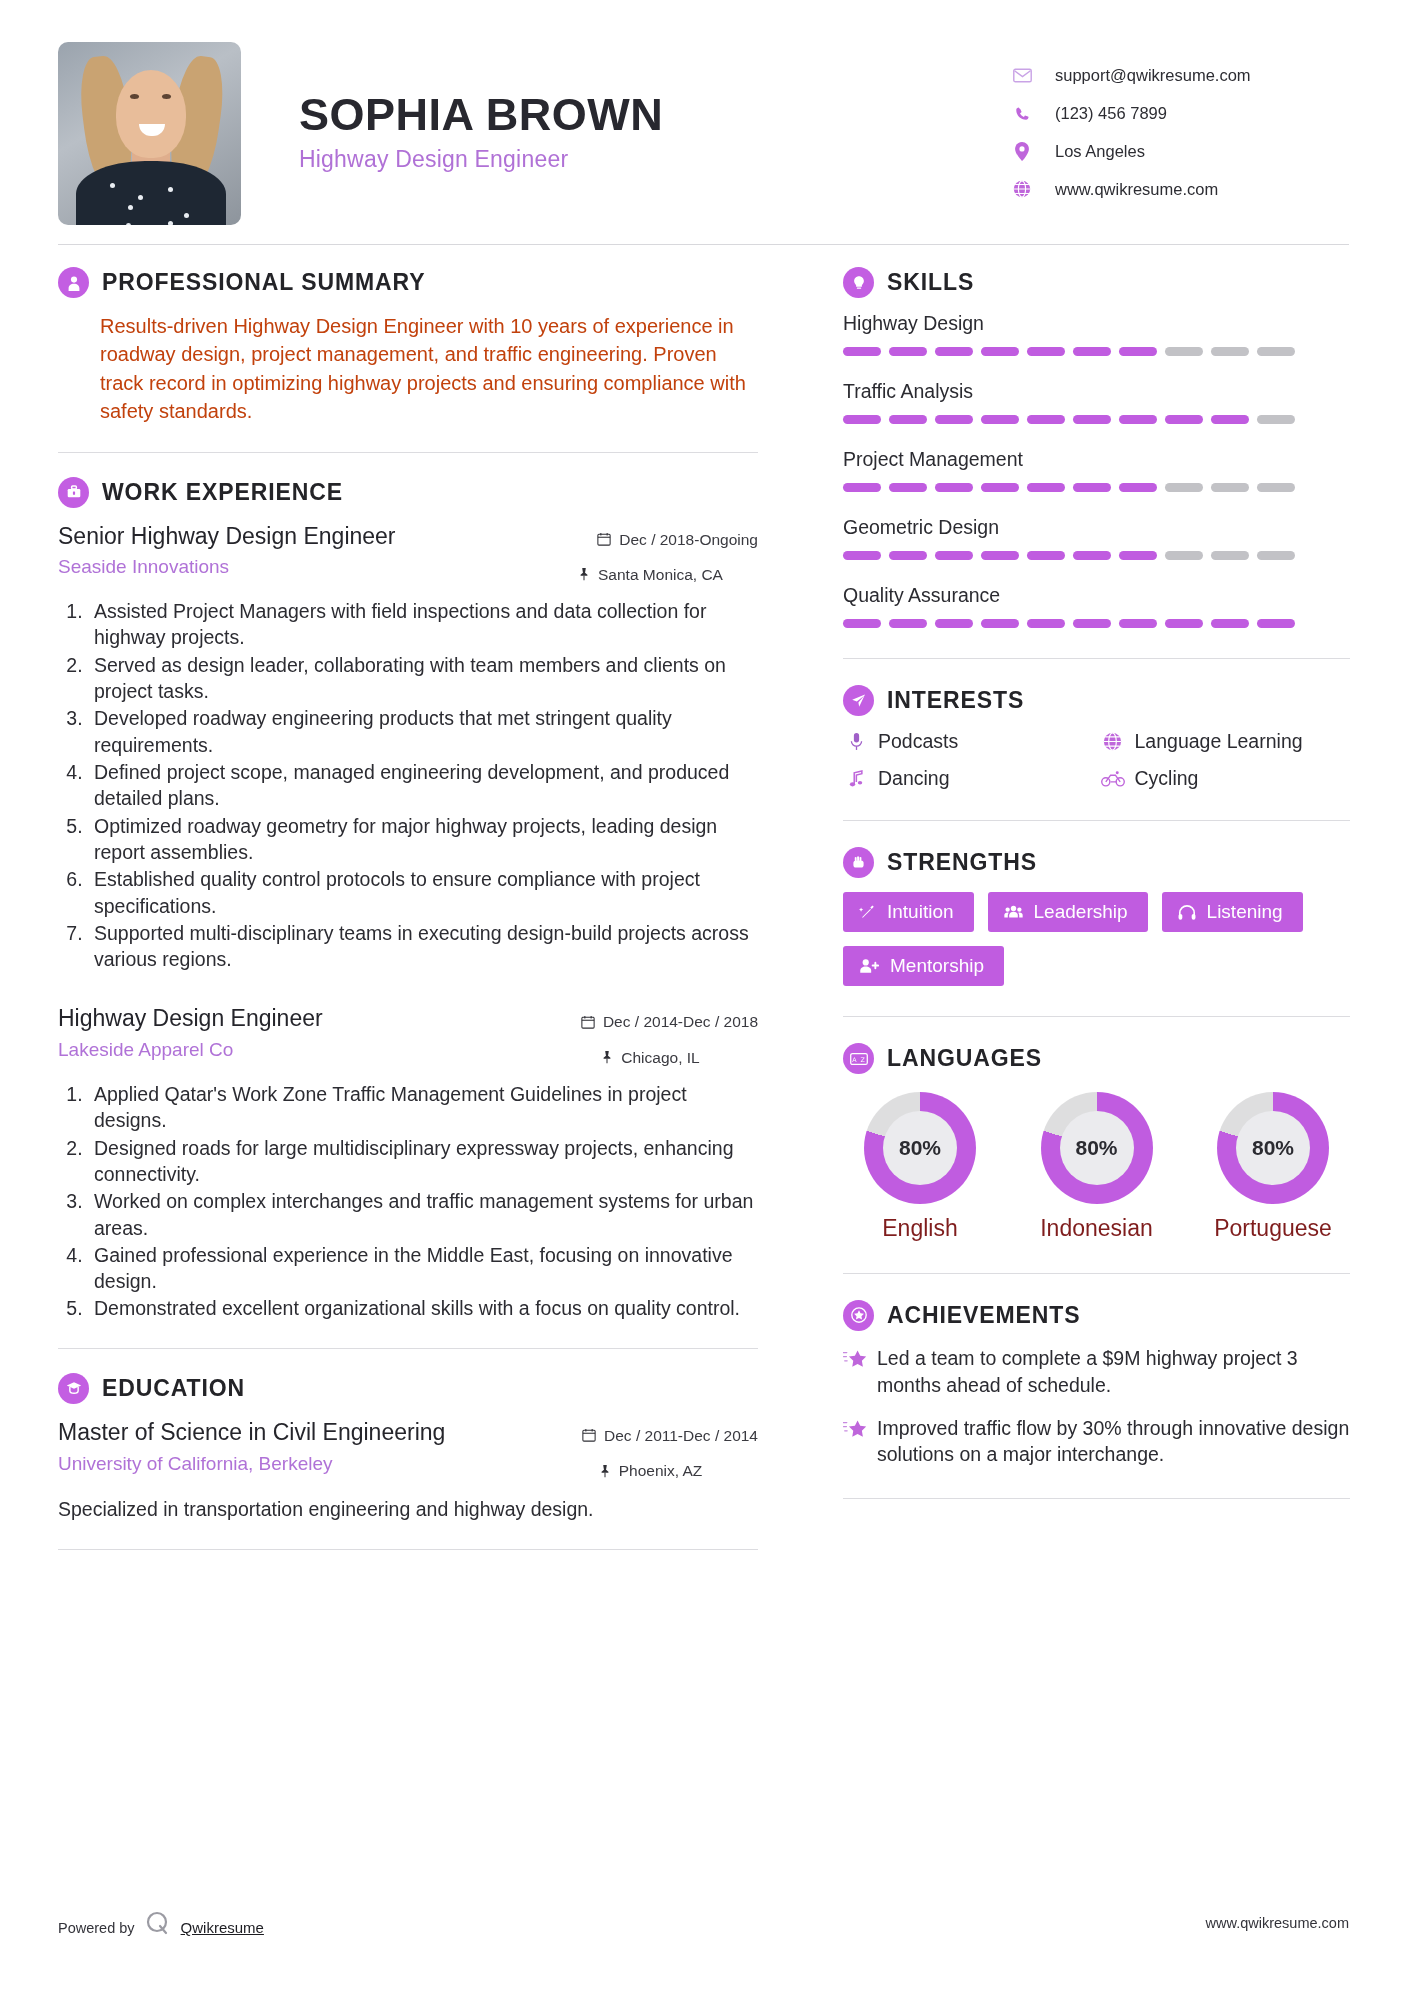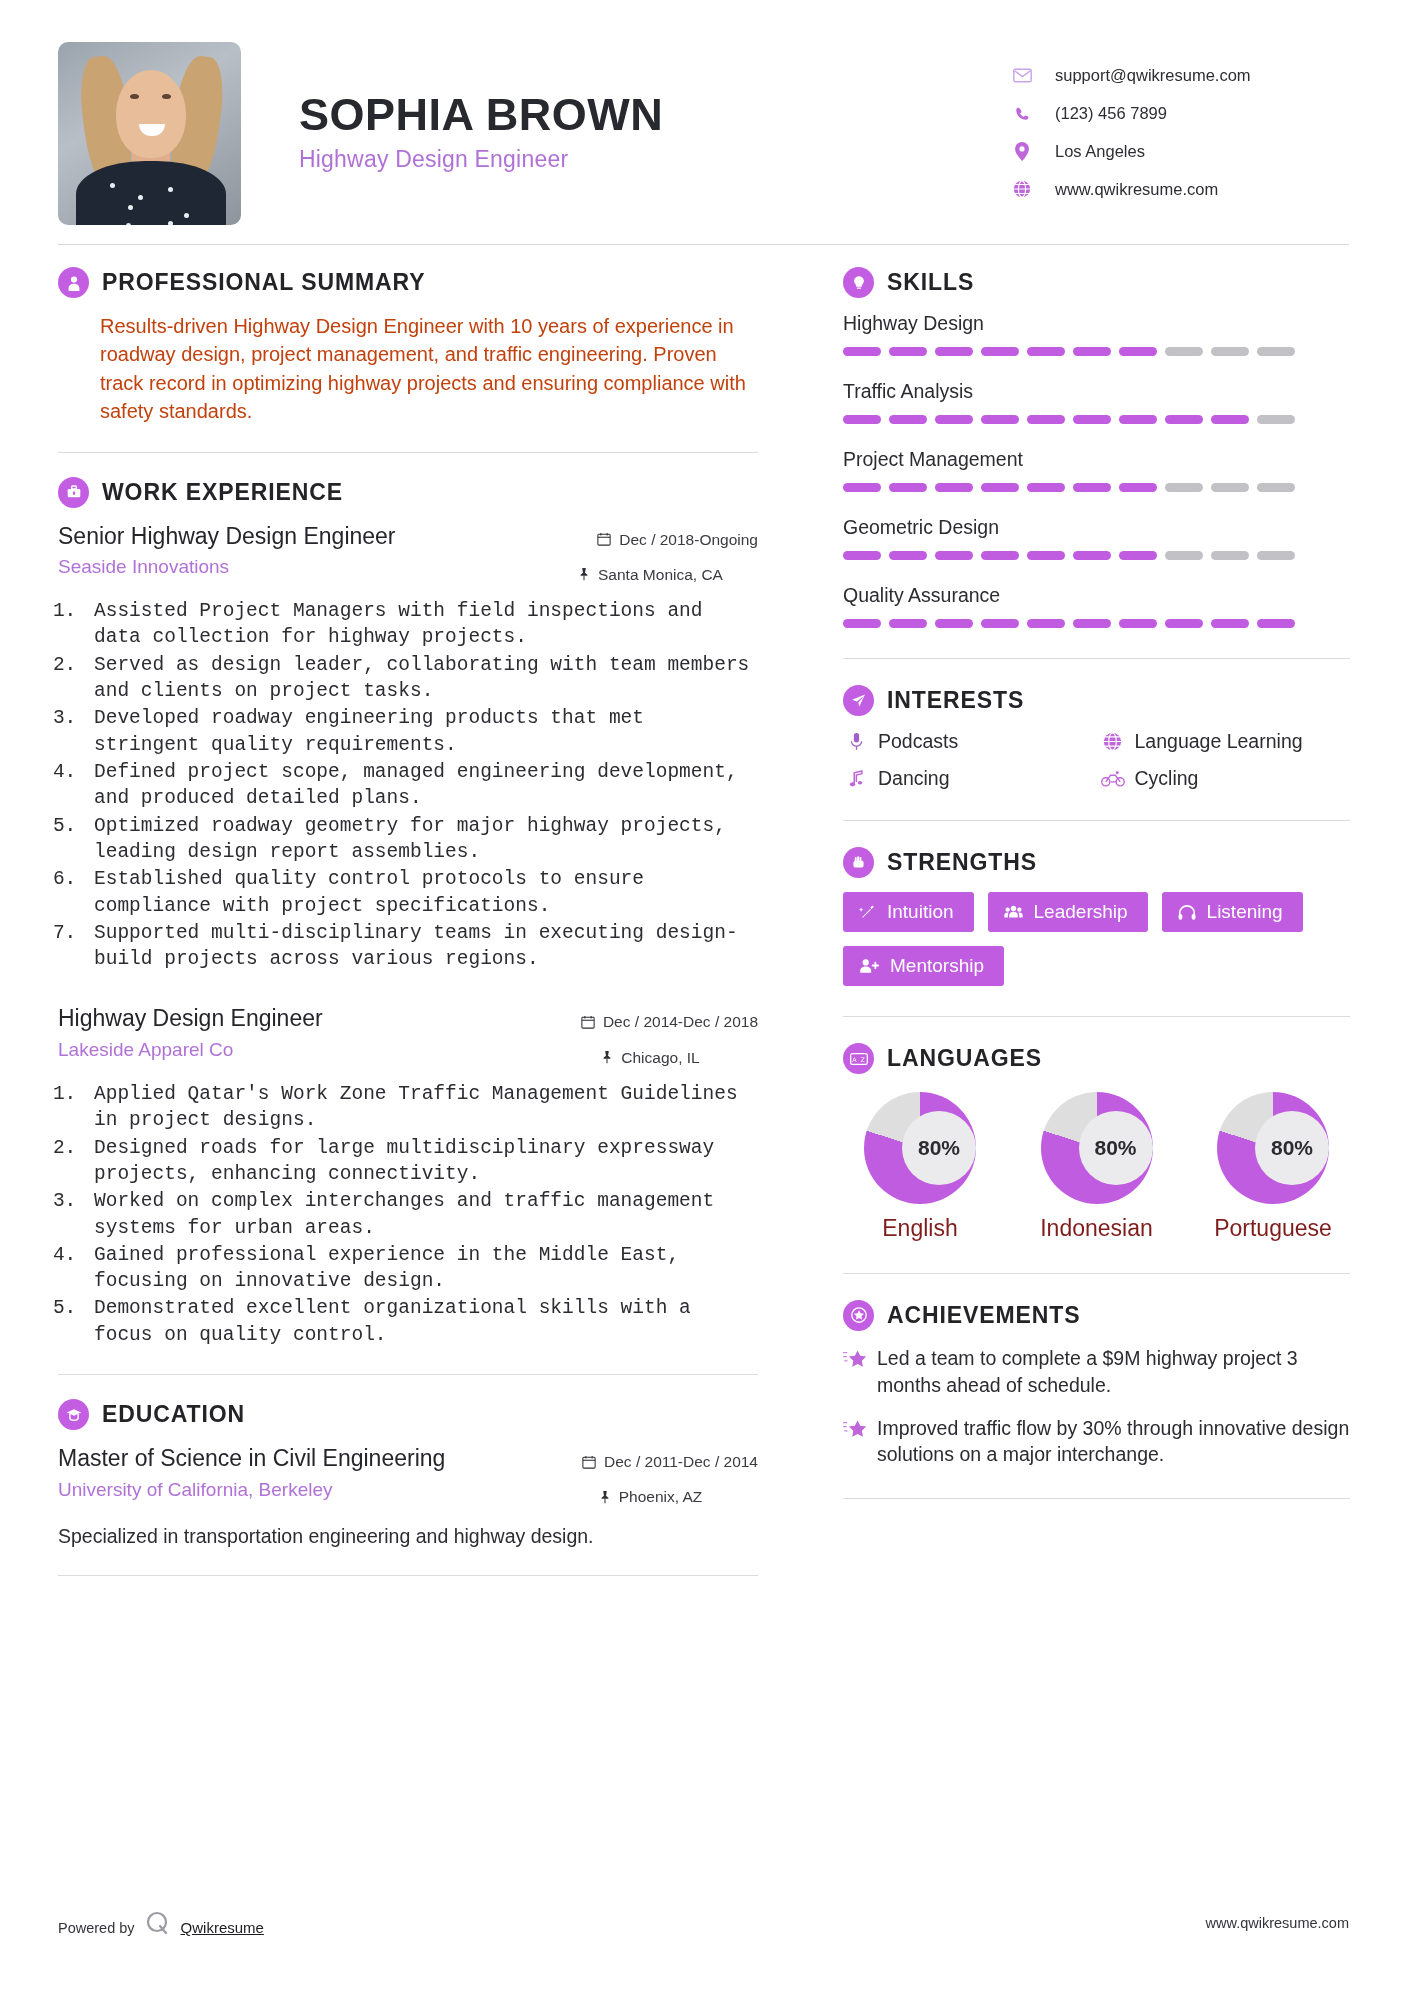--- a/index.html
+++ b/index.html
@@ -175,21 +175,20 @@
   }
   .meta-line + .meta-line { margin-top: 12px; justify-content: center; }
   .meta-line .mi { margin-right: 8px; display: flex; align-items: center; }
 
   ol.bullets {
     margin: 12px 0 0 0;
     padding-left: 30px;
     font-size: 19.5px;
     line-height: 1.35;
     color: #2c2c32;
-    font-family: Liberation Mono, monospace;
   }
   ol.bullets li { margin-bottom: 1px; padding-left: 6px; }
 
   .edu-desc { font-size: 19.5px; color: #2c2c32; margin-top: 14px; line-height: 1.35; }
 
   
   .skill { margin-bottom: 4px; }
   .skill-name { font-size: 19.5px; color: #2b2b31; margin-bottom: 12px; }
   .dashes { display: flex; gap: 8px; margin-bottom: 24px; }
   .dash {
@@ -225,21 +224,21 @@
     align-items: center;
   }
   .pill .pi { margin-right: 11px; display: flex; align-items: center; }
 
   
   .langs { display: flex; justify-content: space-between; padding: 4px 2px 0 2px; }
   .lang { width: 150px; text-align: center; }
   .donut {
     width: 112px; height: 112px; margin: 0 auto 10px auto;
     border-radius: 50%;
-    display: flex; align-items: center; justify-content: flex-end;
+    display: flex; align-items: center; justify-content: center;
     position: relative;
   }
   .donut .hole {
     width: 74px; height: 74px; border-radius: 50%;
     background: #ebebee;
     display: flex; align-items: center; justify-content: center;
     font-size: 21px; font-weight: 700; color: #2b2b31;
   }
   .lang-name { font-size: 23px; color: #7f1d1d; line-height: 1.25; }
 

